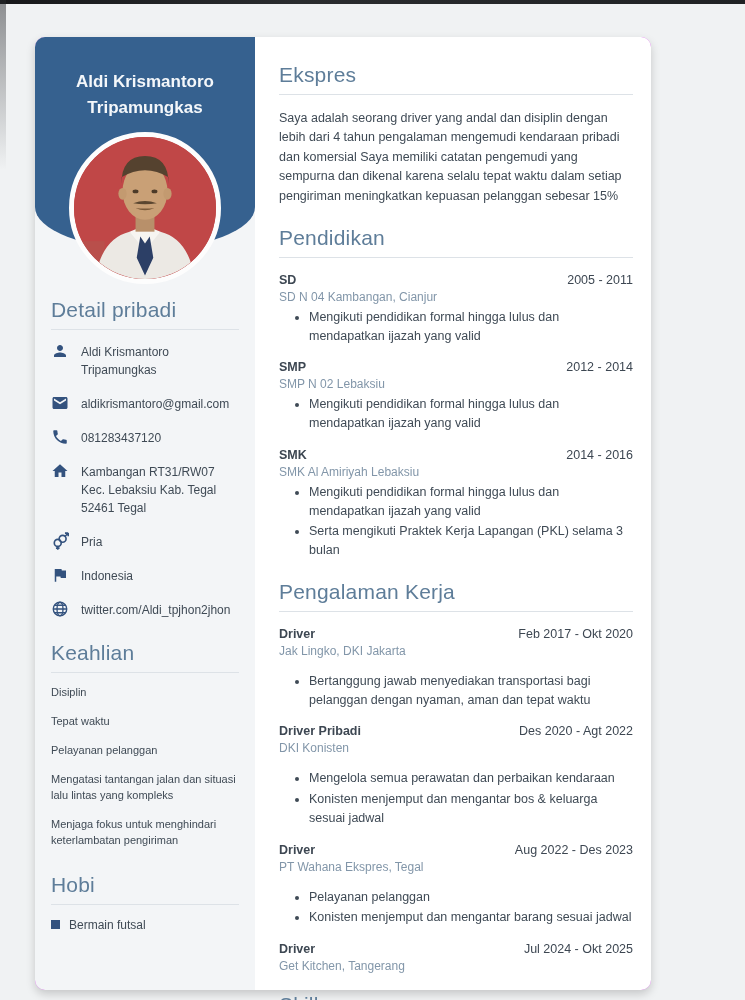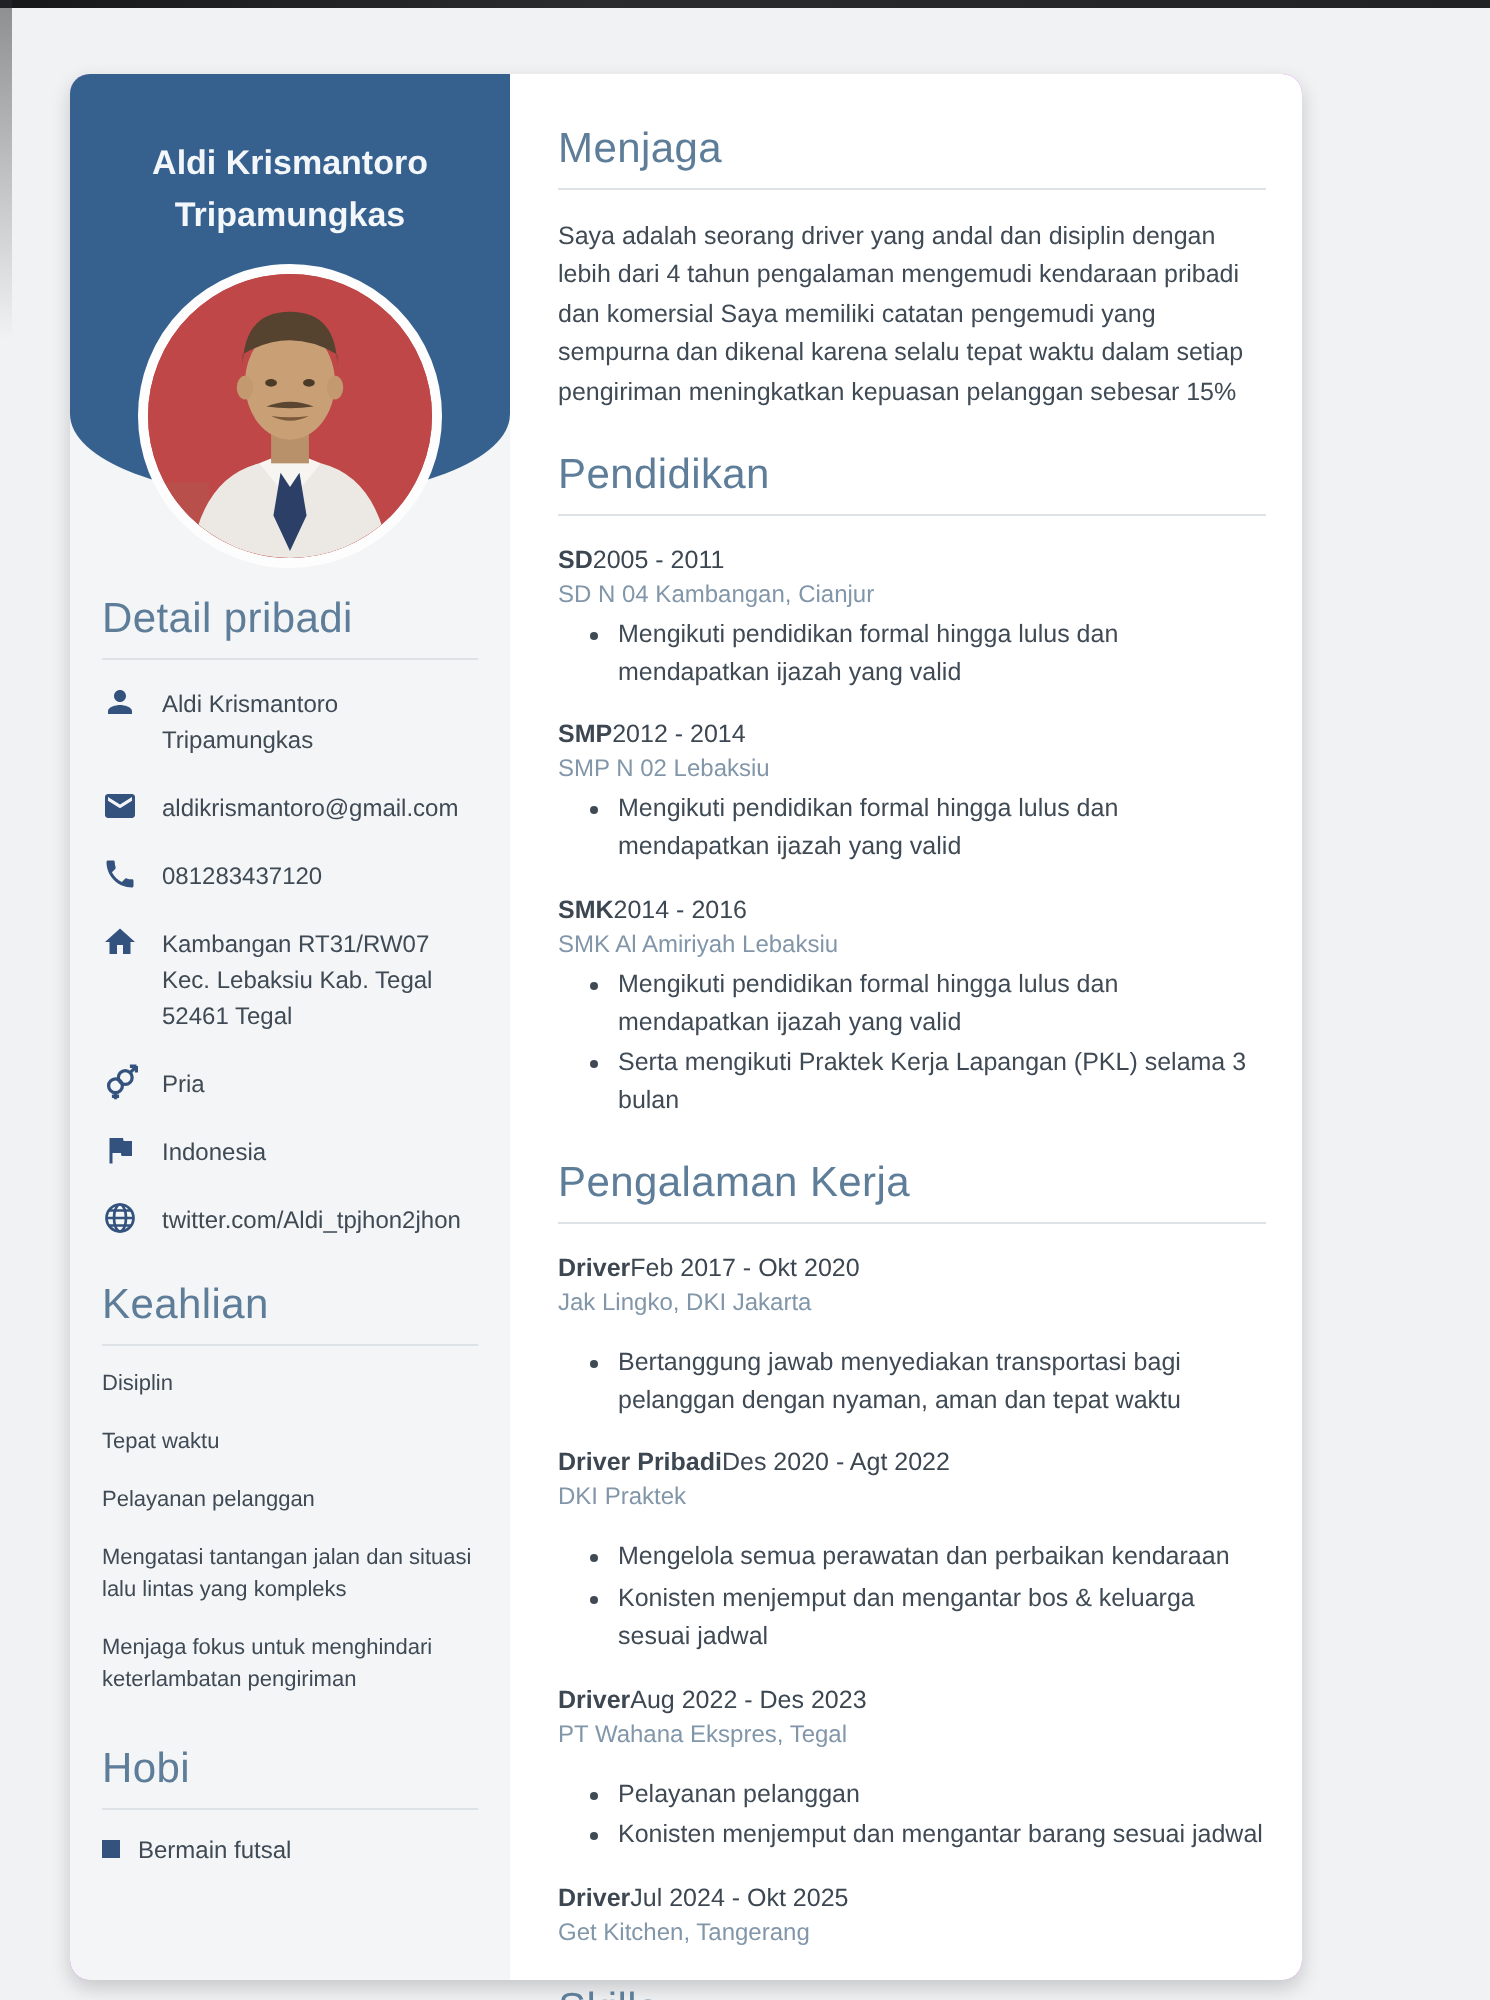--- a/index.html
+++ b/index.html
@@ -70,21 +70,21 @@
   
   .main {
     flex:1; padding:26px 18px 20px 24px; background:#ffffff;
     border-radius:0 10px 10px 0;
   }
   .main section { margin-bottom:20px; }
   .main-h { margin-bottom:0; }
   .para { margin-top:14px; font-size:12.5px; line-height:1.55; color:#3f4a55; }
 
   .entry { margin-top:15px; }
-  .entry-head { display:flex; justify-content:flex-start; align-items:baseline; }
+  .entry-head { display:flex; justify-content:space-between; align-items:baseline; }
   .entry-title { font-size:12.5px; font-weight:bold; color:#3d4752; }
   .entry-period { font-size:12.5px; font-weight:normal; color:#3d4752; }
   .entry-sub { font-size:12px; color:#8296a9; margin-top:3px; }
   ul.bullets { margin:4px 0 0 30px; }
   ul.bullets.spaced { margin-top:14px; }
   ul.bullets li { font-size:12.5px; color:#3f4a55; line-height:1.5; margin-bottom:2px; }
 </style>
 </head>
 <body>
 
@@ -213,21 +213,21 @@
       <div class="hobby-item">
         <span class="sq"></span>
         <span>Bermain futsal</span>
       </div>
     </div>
   </aside>
 
   <main class="main">
 
     <section>
-      <h2 class="main-h">Menjaga</h2>
+      <h2 class="main-h">Ekspres</h2>
       <div class="rule"></div>
       <p class="para">Saya adalah seorang driver yang andal dan disiplin dengan lebih dari 4 tahun pengalaman mengemudi kendaraan pribadi dan komersial Saya memiliki catatan pengemudi yang sempurna dan dikenal karena selalu tepat waktu dalam setiap pengiriman meningkatkan kepuasan pelanggan sebesar 15%</p>
     </section>
 
     <section>
       <h2 class="main-h">Pendidikan</h2>
       <div class="rule"></div>
 
       <div class="entry">
         <div class="entry-head">
@@ -277,21 +277,21 @@
         <ul class="bullets spaced">
           <li>Bertanggung jawab menyediakan transportasi bagi pelanggan dengan nyaman, aman dan tepat waktu</li>
         </ul>
       </div>
 
       <div class="entry">
         <div class="entry-head">
           <span class="entry-title">Driver Pribadi</span>
           <span class="entry-period">Des 2020 - Agt 2022</span>
         </div>
-        <div class="entry-sub">DKI Praktek</div>
+        <div class="entry-sub">DKI Konisten</div>
         <ul class="bullets spaced">
           <li>Mengelola semua perawatan dan perbaikan kendaraan</li>
           <li>Konisten menjemput dan mengantar bos &amp; keluarga sesuai jadwal</li>
         </ul>
       </div>
 
       <div class="entry">
         <div class="entry-head">
           <span class="entry-title">Driver</span>
           <span class="entry-period">Aug 2022 - Des 2023</span>

